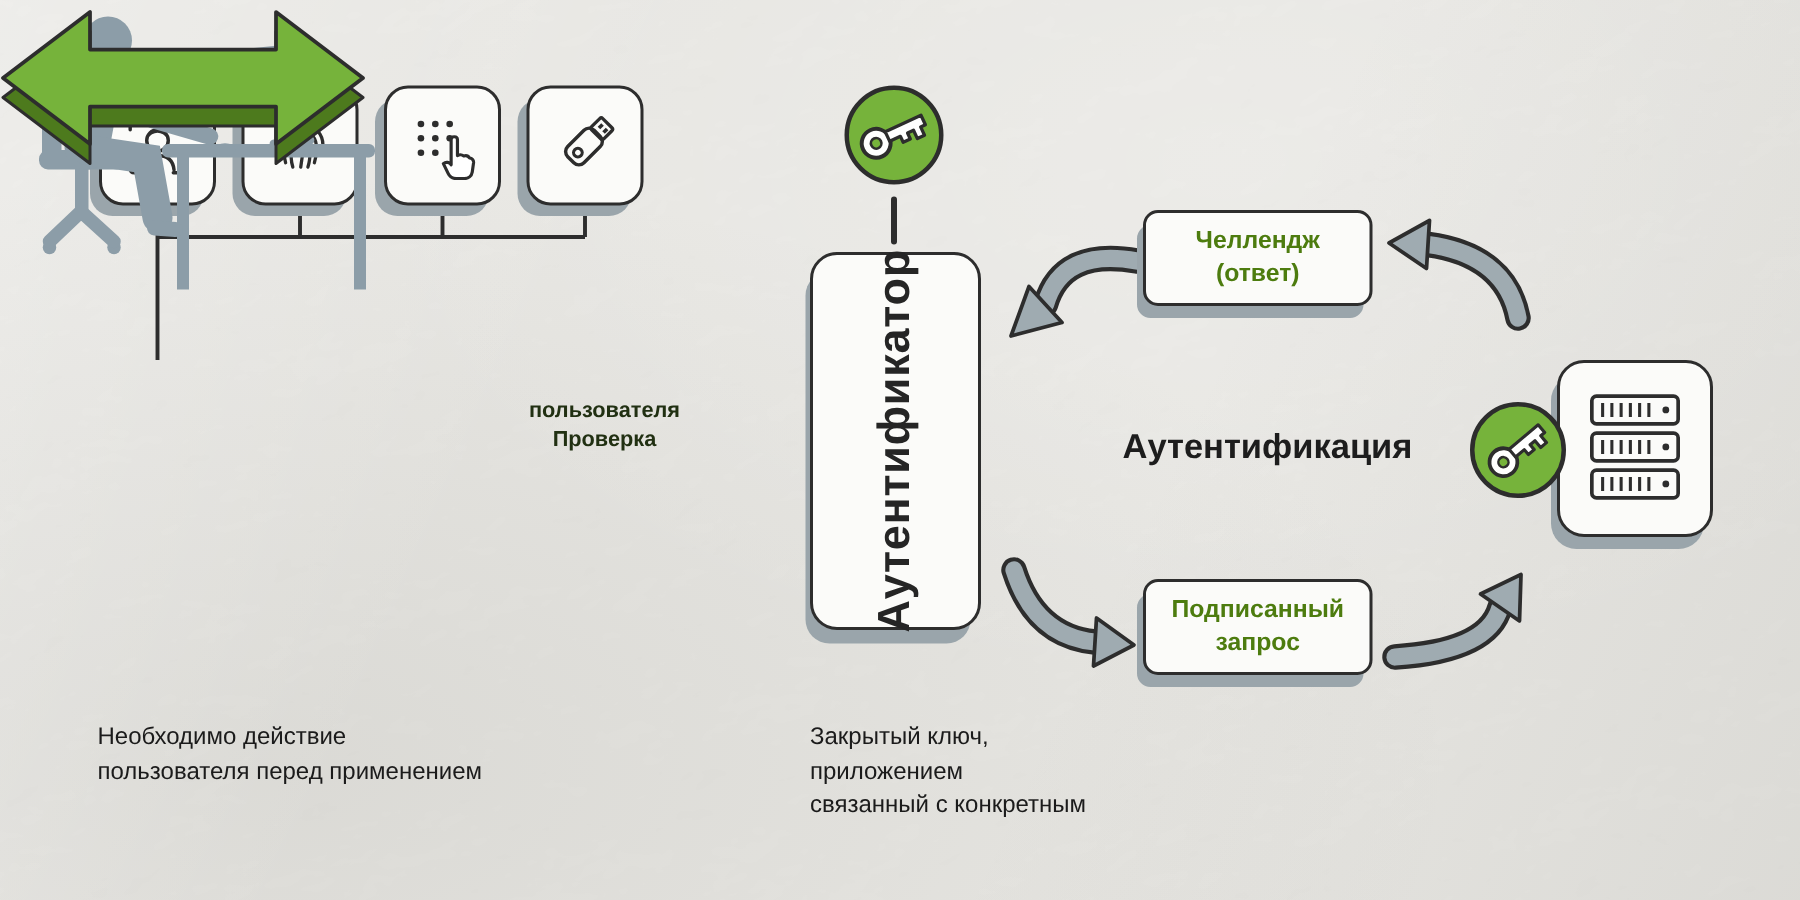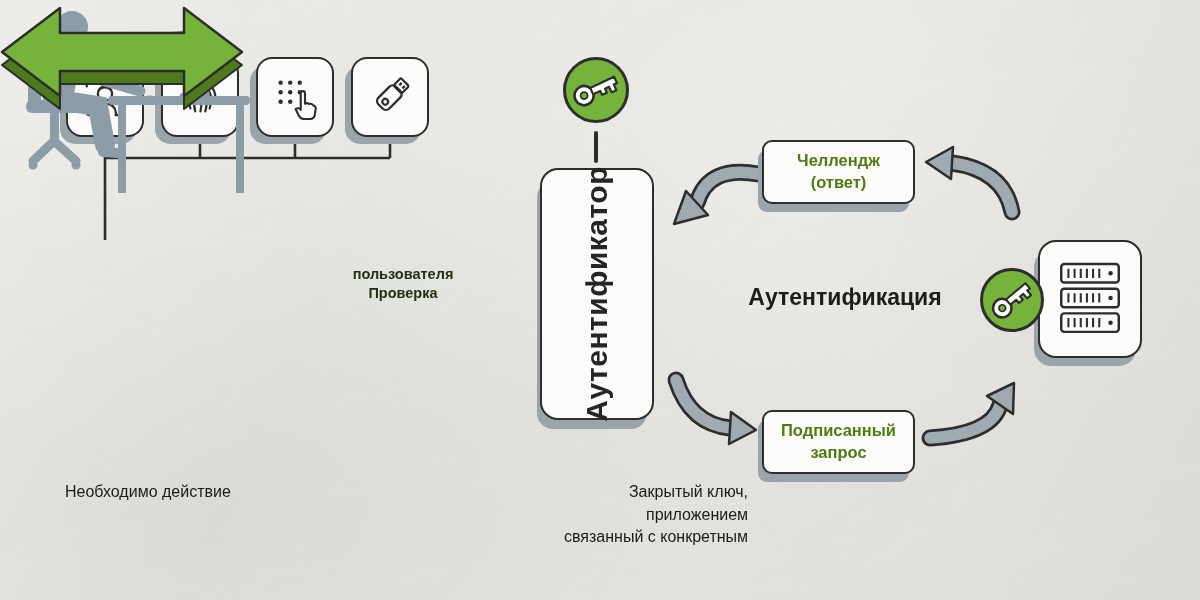--- a/index.html
+++ b/index.html
@@ -40,21 +40,21 @@
   }
   .dash { position:absolute; left:594px; top:131px; width:4px; height:32px; background:#2d2d2d; border-radius:2px; }
 
   .flow-box {
     left:762px; width:153px; height:64px; border-radius:10px;
     box-shadow:-5px 9px 0 -1px #9aa5ab;
     display:flex; flex-direction:column; align-items:center; justify-content:center;
     font-size:16.5px; font-weight:600; color:#4d7c0f; line-height:1.32; text-align:center;
   }
   .challenge-box { top:140px; }
-  .response-box  { top:410px; }
+  .response-box  { top:386px; }
 
   .fido-title {
     position:absolute; left:730px; top:282px; width:230px; text-align:center;
     font-size:23px; font-weight:700; color:#1d1d1d; line-height:1.35;
   }
   .fido-title span { display:block; }
 
   .server-card {
     left:1038px; top:240px; width:104px; height:118px; border-radius:18px;
     box-shadow:-5px 9px 0 -1px #9aa5ab;
@@ -65,21 +65,21 @@
     position:absolute; left:314px; top:265px; width:178px; text-align:center;
     font-size:14.5px; font-weight:600; color:#213012; line-height:1.28;
   }
   .arrow-label span { display:block; }
 
   .caption {
     position:absolute; font-size:16px; font-weight:500; color:#1b1b1b; line-height:1.42;
   }
   .caption span { display:block; }
   .caption-left   { left:65px;  top:481px; }
-  .caption-center { left:564px; top:481px;text-align:right; }
+  .caption-center { left:540px; top:481px; }
 
   
   .ao { stroke:#2d2d2d; stroke-width:17; fill:none; stroke-linecap:round; }
   .ai { stroke:#9fabb1; stroke-width:11.5; fill:none; stroke-linecap:round; }
   .ah { fill:#9fabb1; stroke:#2d2d2d; stroke-width:2.5; stroke-linejoin:round; }
 
   .icon-stroke { stroke:#2d2d2d; fill:none; stroke-linecap:round; stroke-linejoin:round; }
 </style>
 </head>
 <body>
@@ -258,20 +258,21 @@
       <g transform="rotate(-40 32 32)">
         <circle cx="17" cy="32" r="11" fill="#ffffff" stroke="#2d2d2d" stroke-width="3"></circle>
         <circle cx="17" cy="32" r="4" fill="#76b33b" stroke="#2d2d2d" stroke-width="2"></circle>
         <path d="M27,27 L57,27 L57,35 L53,35 L53,42 L47,42 L47,35 L42,35 L42,40 L36,40 L36,35 L27,35 Z" fill="#ffffff" stroke="#2d2d2d" stroke-width="2.5" stroke-linejoin="round"></path>
       </g>
     </svg>
   </div>
 
   <div class="caption caption-left">
     <span>Необходимо действие</span>
+    <span>пользователя перед применением</span>
   </div>
   <div class="caption caption-center">
     <span>Закрытый ключ,</span>
     <span>приложением</span>
     <span>связанный с конкретным</span>
   </div>
 
 </div>
 
 </body></html>

